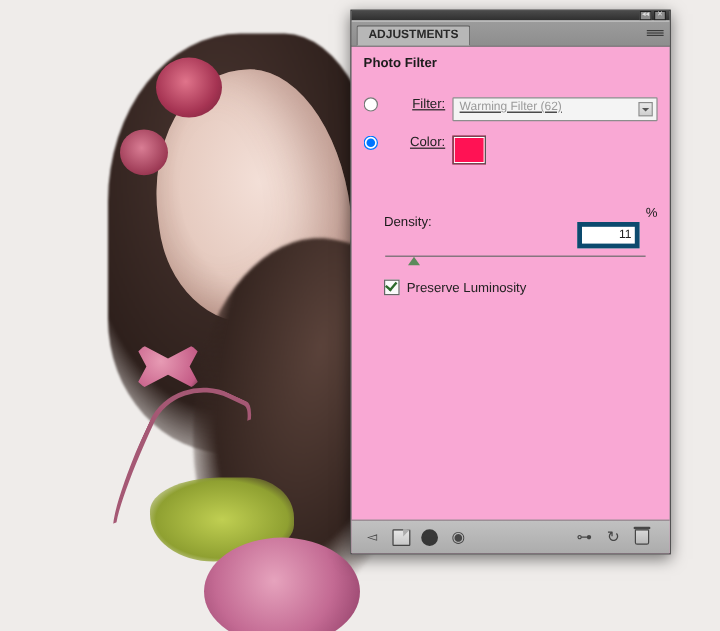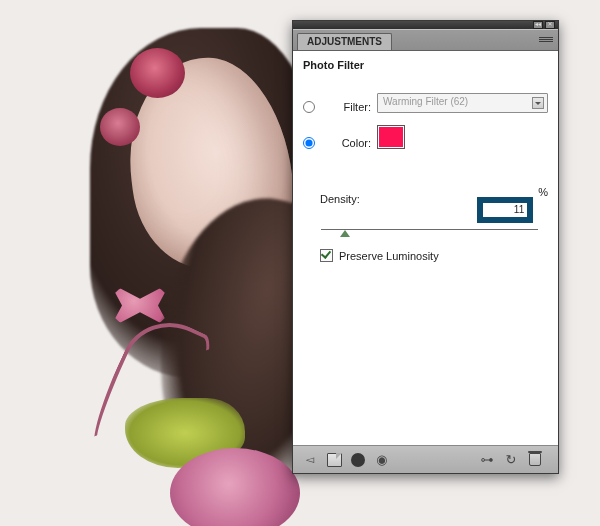--- a/index.html
+++ b/index.html
@@ -50,21 +50,21 @@
   .leaf    { left:55px; top:380px; width:120px; height:70px; background:radial-gradient(ellipse at 50% 50%, #c0cf52 0%, #8fa031 65%, transparent 90%); border-radius:60% 40% 70% 55%/50% 60% 55% 70%; }
   .butter  { left:40px; top:265px; width:60px; height:45px; background: radial-gradient(circle at 40% 40%, #e79bb4 0%, #c45b86 70%, transparent 95%); clip-path: polygon(20% 50%, 0 0, 50% 35%, 100% 0, 80% 50%, 100% 100%, 50% 65%, 0 100%); }
   .swirl   { position:absolute; left:40px; top:300px; width:80px; height:140px; border:4px solid #a55874; border-color:#a55874 transparent transparent #a55874; border-radius:70% 30% 80% 20%/40% 90% 10% 80%; transform:rotate(25deg); }
   .hydrangea{left:100px; top:430px; width:130px; height:90px; background:radial-gradient(circle at 45% 40%, #e6a3bd 0%, #c36a93 55%, #8f3d66 95%); filter:blur(.5px);}
 
 
   
   .panel {
     position: absolute;
     left: 292px;
-    top: 20px;
+    top: 8px;
     width: 265px;
     background: #b7b7b7;
     border: 1px solid #3a3a3a;
     box-shadow: 0 4px 12px rgba(0,0,0,.5);
   }
 
   .panel-top {
     height: 8px;
     background: linear-gradient(#4a4a4a, #2f2f2f);
     display:flex; justify-content:flex-end; align-items:center;
@@ -94,36 +94,37 @@
     border-radius:2px 2px 0 0;
   }
   .tabs-menu {
     position:absolute; right:5px; top:4px; width:14px; height:10px;
     display:flex; flex-direction:column; gap:1px; justify-content:center;
   }
   .tabs-menu i { height:1px; background:#3b3b3b; display:block; }
 
   .panel-body {
     padding: 8px 10px 6px 10px;
-    background:#ffffff;
+    background:#f9a8d4;
     min-height: 408px;
     position:relative;
   }
 
   .subtitle {
     font-weight:bold;
     font-size:11px;
     color:#1c1c1c;
     margin-bottom:22px;
   }
 
   .row {
     display:flex;
-    align-items:flex-end;
+    align-items:flex-start;
     margin-bottom:12px;
+    text-decoration:underline;
   }
   .row label.lab {
     width:52px;
     text-align:right;
     padding-right:6px;
     font-size:11px;
     color:#222;
   }
   input[type=radio] {
     margin:0 4px 0 0;
@@ -157,21 +158,21 @@
     width:26px; height:22px;
     border:1px solid #555;
     box-shadow: inset 0 0 0 1px #fff;
   }
 
   .density-row { display:flex; align-items:center; margin-top:4px;}
   .density-row .lab { font-size:11px; color:#1a1a1a; padding-left:17px;margin-top:14px;}
   .density-row .spacer { flex:1; }
   .density-val {
     width:38px; height:14px;
-    border:6px solid #0c4a6e;
+    border:4px solid #0c4a6e;
     background:#fff;
     font-size:10px; text-align:right;
     padding:0 3px;
     line-height:14px;
     margin-top:36px;
   }
   .pct { margin-left:5px; font-size:11px;}
 
   .slider {
     margin: 2px 10px 14px 18px;

